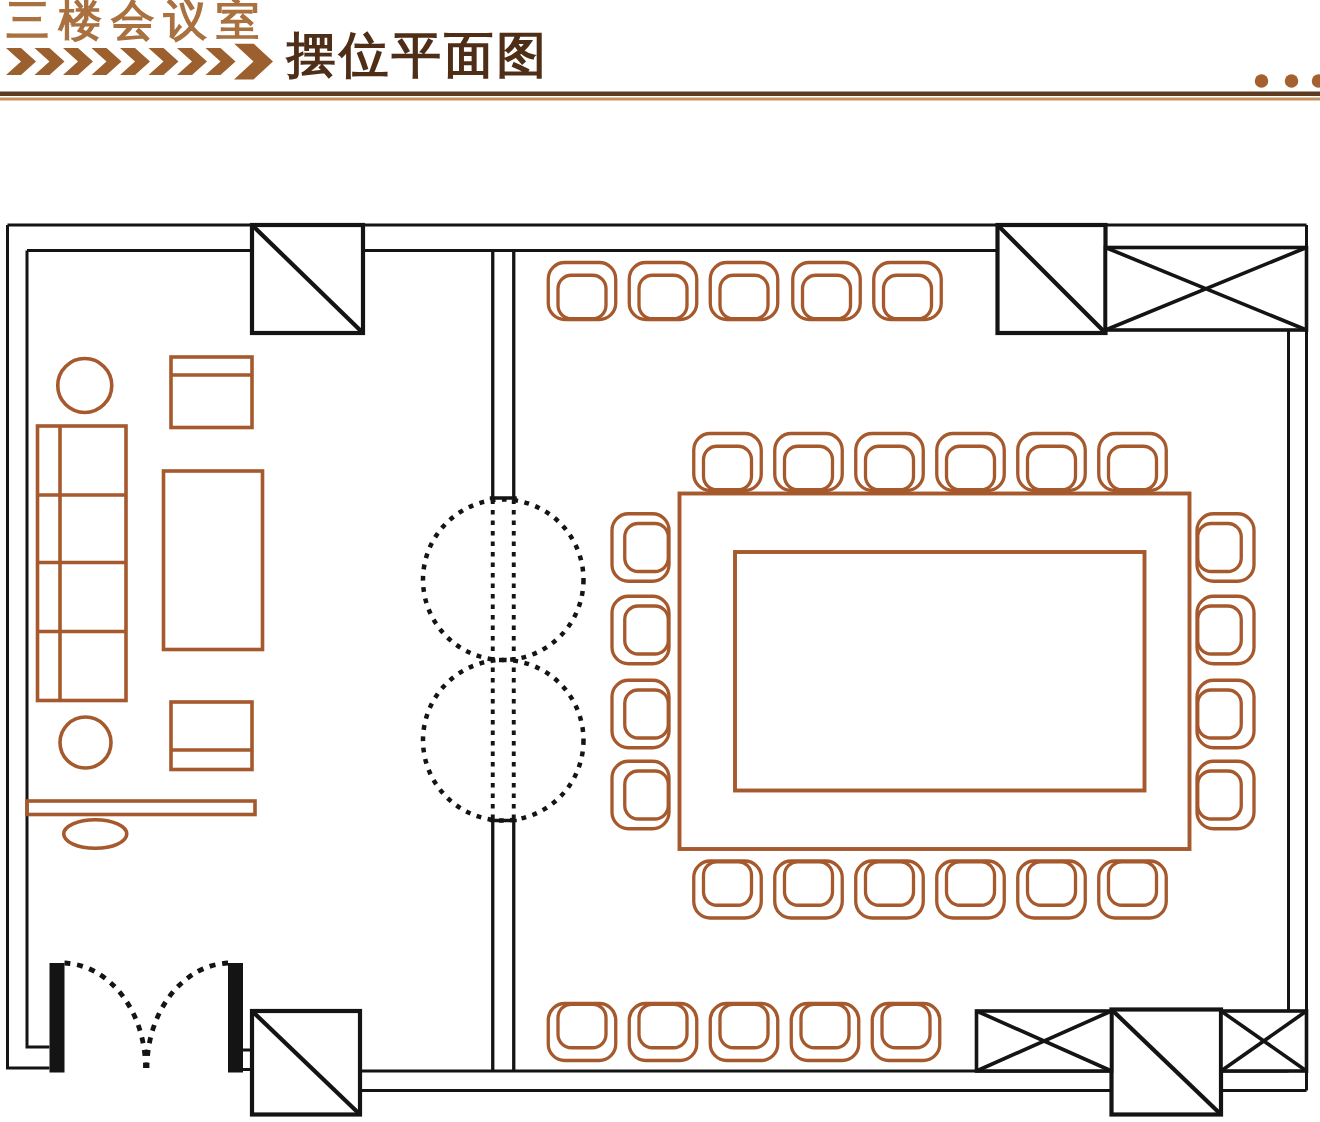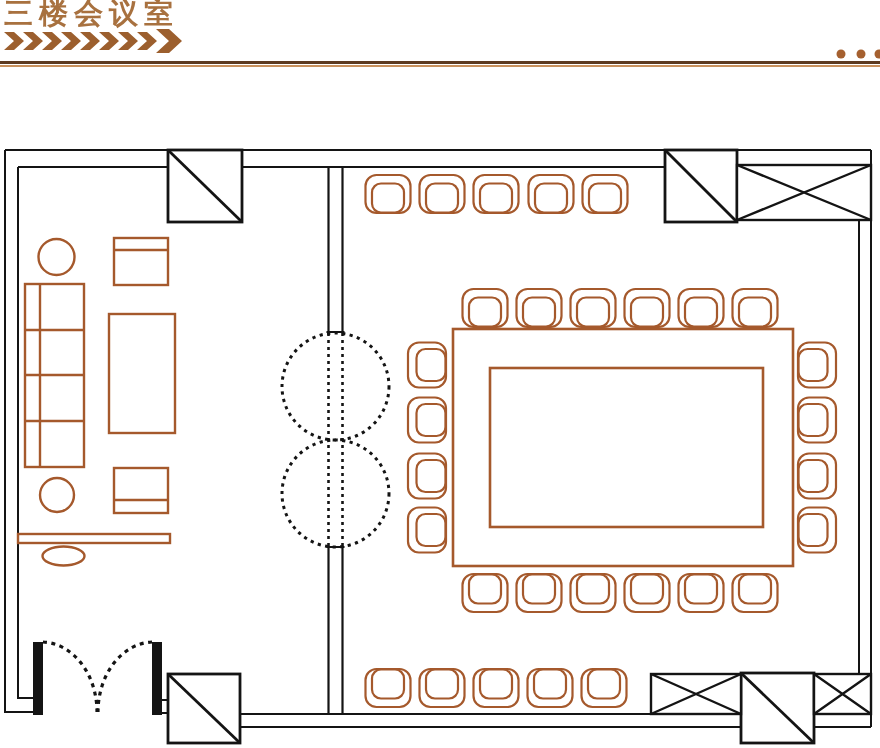--- a/index.html
+++ b/index.html
@@ -48,20 +48,21 @@
       <polygon points="38,3 48,3 58,12 48,21 38,21 48,12"></polygon>
       <polygon points="57,3 67,3 77,12 67,21 57,21 67,12"></polygon>
       <polygon points="76,3 86,3 96,12 86,21 76,21 86,12"></polygon>
       <polygon points="95,3 105,3 115,12 105,21 95,21 105,12"></polygon>
       <polygon points="114,3 124,3 134,12 124,21 114,21 124,12"></polygon>
       <polygon points="133,3 143,3 153,12 143,21 133,21 143,12"></polygon>
       <polygon points="152,0 165,0 178,12 165,24 152,24 165,12"></polygon>
     </g>
   </svg>
 
+  <div class="subtitle">摆位平面图</div>
 
   <svg class="dots" width="48" height="12" viewBox="0 0 48 12">
     <g fill="#a5602f">
       <circle cx="9" cy="6" r="4.5"></circle>
       <circle cx="29" cy="6" r="4.5"></circle>
       <circle cx="47" cy="6" r="4.5"></circle>
     </g>
   </svg>
 
   <div class="rule-dark"></div>

